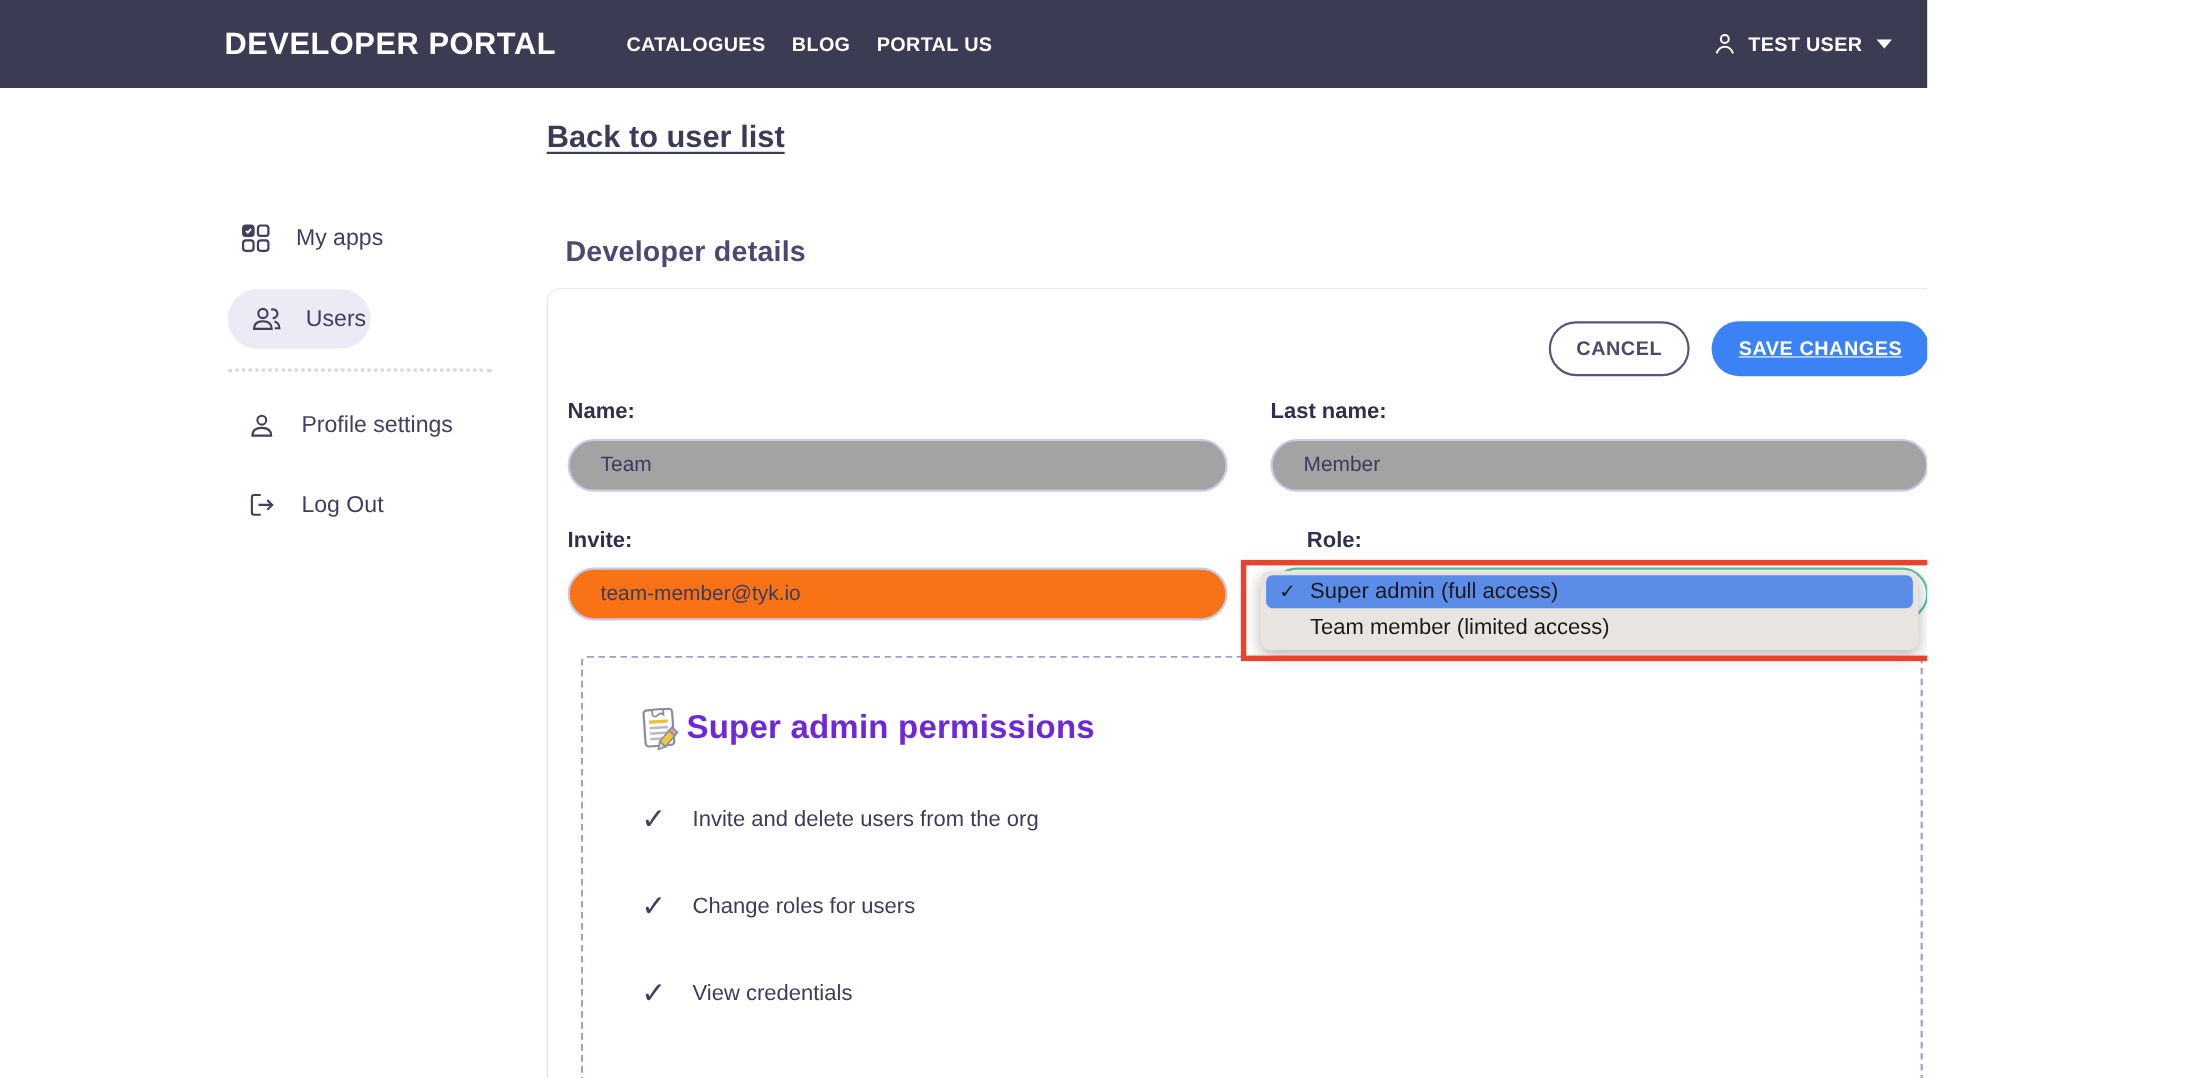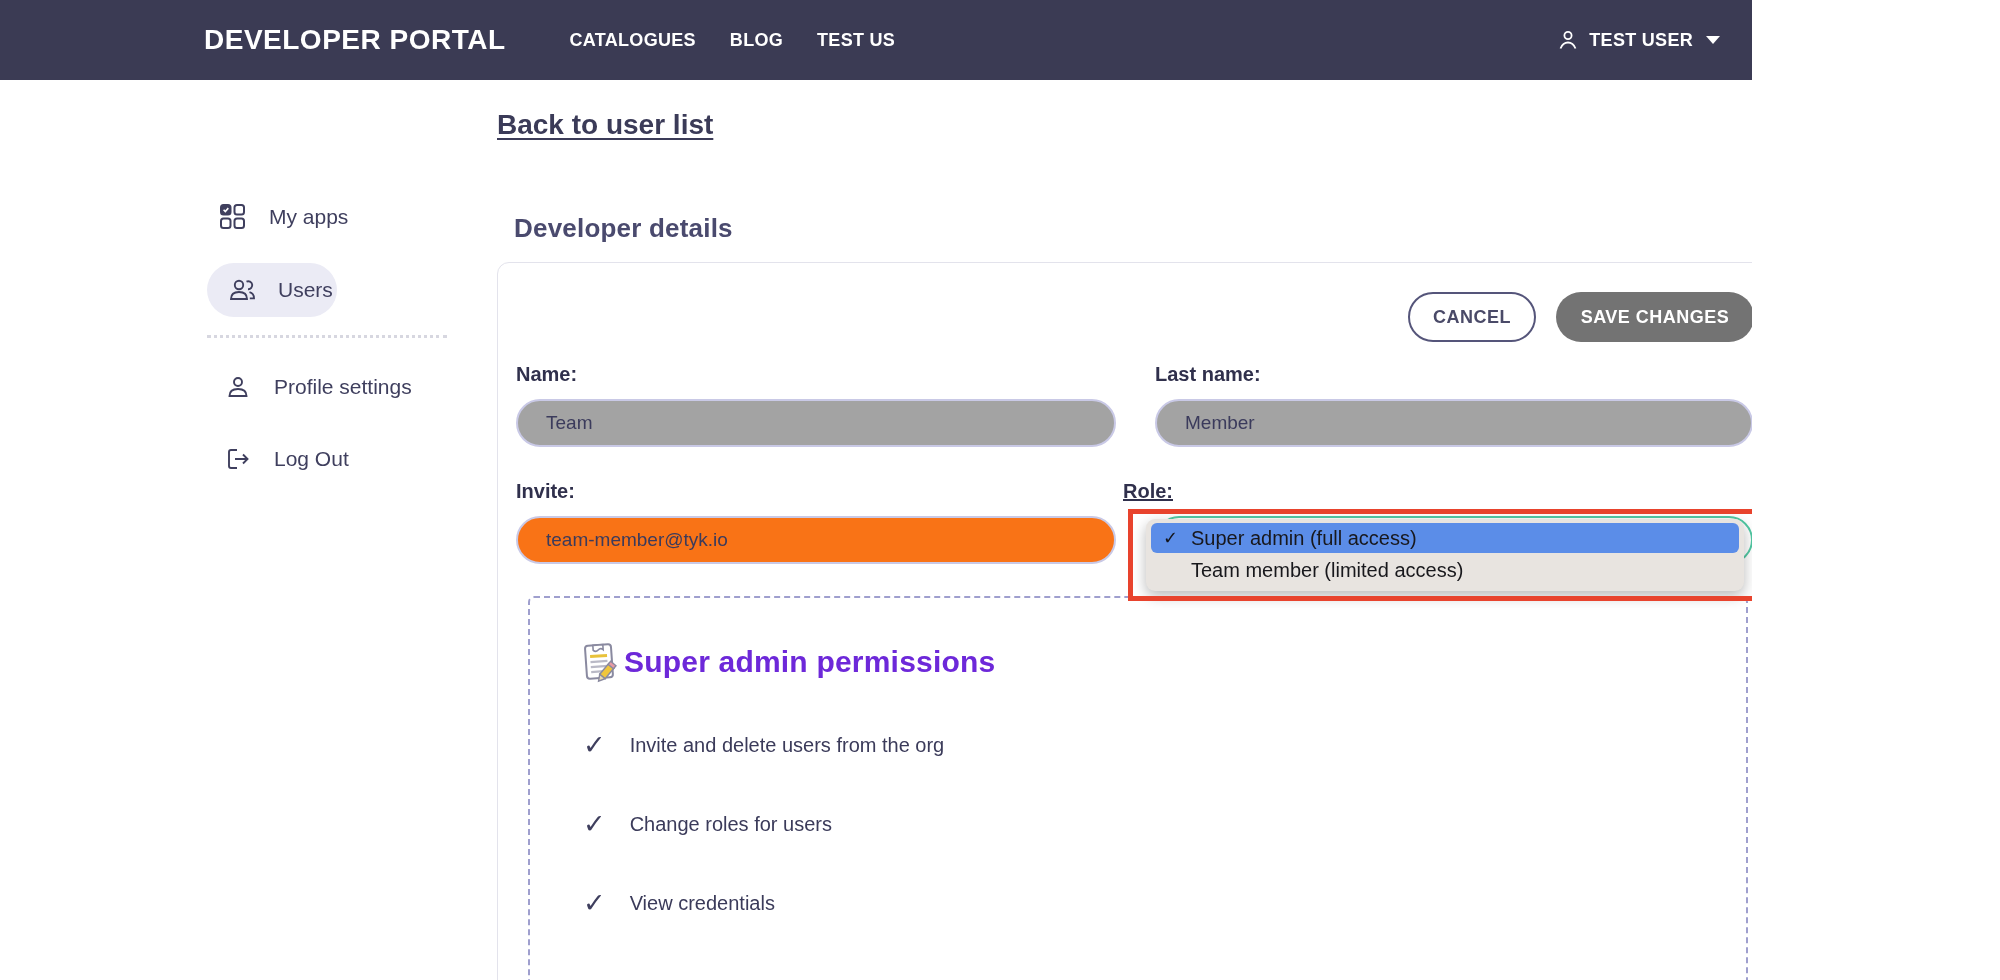--- a/index.html
+++ b/index.html
@@ -3,21 +3,21 @@
 <meta charset="utf-8">
 <style>
   html,body{margin:0;padding:0;background:#fff;}
   #page{position:relative;width:1752px;height:980px;overflow:hidden;background:#ffffff;
         font-family:"Liberation Sans", sans-serif;color:#3f3f5e;}
 
   
   .navbar{position:absolute;left:0;top:0;width:2000px;height:80px;background:#3b3b54;
           display:flex;align-items:center;}
   .logo{margin-left:204px;color:#ffffff;font-size:28px;font-weight:800;letter-spacing:.5px;white-space:nowrap;}
-  .nav-links{display:flex;gap:34px;margin-left:64px;}
+  .nav-links{display:flex;gap:24px;margin-left:64px;}
   .nav-link{color:#ffffff;font-size:18px;font-weight:700;letter-spacing:.3px;cursor:pointer;white-space:nowrap;}
   .nav-right{margin-left:auto;margin-right:212px;display:flex;align-items:center;gap:10px;color:#fff;}
   .nav-user{display:flex;align-items:center;gap:9px;cursor:pointer;}
   .nav-user-label{font-size:18px;font-weight:700;letter-spacing:.3px;}
   .caret{width:0;height:0;border-left:7px solid transparent;border-right:7px solid transparent;
          border-top:8px solid #ffffff;margin-left:4px;}
   .basket{margin-left:26px;cursor:pointer;display:flex;}
 
   
   .back-link{position:absolute;left:497px;top:109px;font-size:28px;font-weight:700;color:#3b3b58;
@@ -34,21 +34,21 @@
   .side-icon{display:flex;align-items:center;}
 
   
   .page-title{position:absolute;left:514px;top:213px;font-size:26px;font-weight:700;color:#4a4a6e;letter-spacing:.2px;}
   .card{position:absolute;left:497px;top:262px;width:1278px;height:770px;background:#ffffff;
         border:1px solid #e3e3ec;border-radius:12px;box-sizing:border-box;}
 
   .btn{position:absolute;height:50px;border-radius:25px;display:flex;align-items:center;justify-content:center;
        font-size:18px;font-weight:700;letter-spacing:.5px;cursor:pointer;box-sizing:border-box;}
   .btn-cancel{left:910px;top:29px;width:128px;border:2.5px solid #55557a;color:#4a4a68;background:#ffffff;}
-  .btn-save{left:1058px;top:29px;width:198px;background:#737373;color:#ffffff;border:none;}
+  .btn-save{left:1058px;top:29px;width:198px;background:#3b82f6;color:#ffffff;border:none;text-decoration:underline;}
 
   .field-label{position:absolute;font-size:20px;font-weight:700;color:#30304c;}
   .input{position:absolute;height:48px;border:2px solid #c9c9e6;border-radius:24px;box-sizing:border-box;
          font-family:"Liberation Sans",sans-serif;font-size:19px;color:#3b3b5c;padding:0 28px;background:#a3a3a3;outline:none;width:600px;}
   .input-email{background:#f97316;}
 
   .role-select{position:absolute;left:657px;top:253px;width:598px;height:48px;border:2.5px solid #52c9a4;
                border-radius:24px;background:#ffffff;box-sizing:border-box;cursor:pointer;}
 
   
@@ -76,21 +76,21 @@
 </head>
 <body>
 
 <div id="page">
 
   <div class="navbar">
     <div class="logo">DEVELOPER PORTAL</div>
     <div class="nav-links">
       <div class="nav-link">CATALOGUES</div>
       <div class="nav-link">BLOG</div>
-      <div class="nav-link">TEST US</div>
+      <div class="nav-link">PORTAL US</div>
     </div>
     <div class="nav-right">
       <div class="nav-user">
         <span class="side-icon">
           <svg width="24" height="24" viewBox="0 0 24 24" fill="none" stroke="#ffffff" stroke-width="1.8">
             <circle cx="12" cy="7.5" r="3.6"></circle>
               <path d="M4.5 20.5c1.6-4 4.3-6 7.5-6s5.9 2 7.5 6"></path>
           </svg>
         </span>
         <span class="nav-user-label">TEST USER</span>
@@ -165,21 +165,21 @@
 
     <div class="field-label" style="left:18px;top:100px;">Name:</div>
     <input class="input" style="left: 18px; top: 136px;" readonly="" value="Team">
 
     <div class="field-label" style="left:657px;top:100px;">Last name:</div>
     <input class="input" style="left: 657px; top: 136px; width: 598px;" readonly="" value="Member">
 
     <div class="field-label" style="left:18px;top:217px;">Invite:</div>
     <input class="input input-email" style="left: 18px; top: 253px;" readonly="" value="team-member@tyk.io">
 
-    <div class="field-label" style="left:625px;top:217px;text-decoration:underline;">Role:</div>
+    <div class="field-label" style="left:690px;top:217px;">Role:</div>
     <div class="role-select"></div>
 
     <div class="perm-panel">
       <div class="perm-header">
         <span>
           <svg width="42" height="44" viewBox="0 0 42 44">
             <g transform="rotate(-4 20 22)">
               <rect x="7" y="5" width="26" height="33" rx="3" fill="#ffffff" stroke="#8a8aa0" stroke-width="2"></rect>
               <path d="M15 5 h10 v5 q-2.5 -2.5 -5 0 q-2.5 2.5 -5 0 Z" fill="#ffffff" stroke="#8a8aa0" stroke-width="1.6"></path>
               <line x1="11.5" y1="16" x2="28.5" y2="16" stroke="#e8c23a" stroke-width="3"></line>

